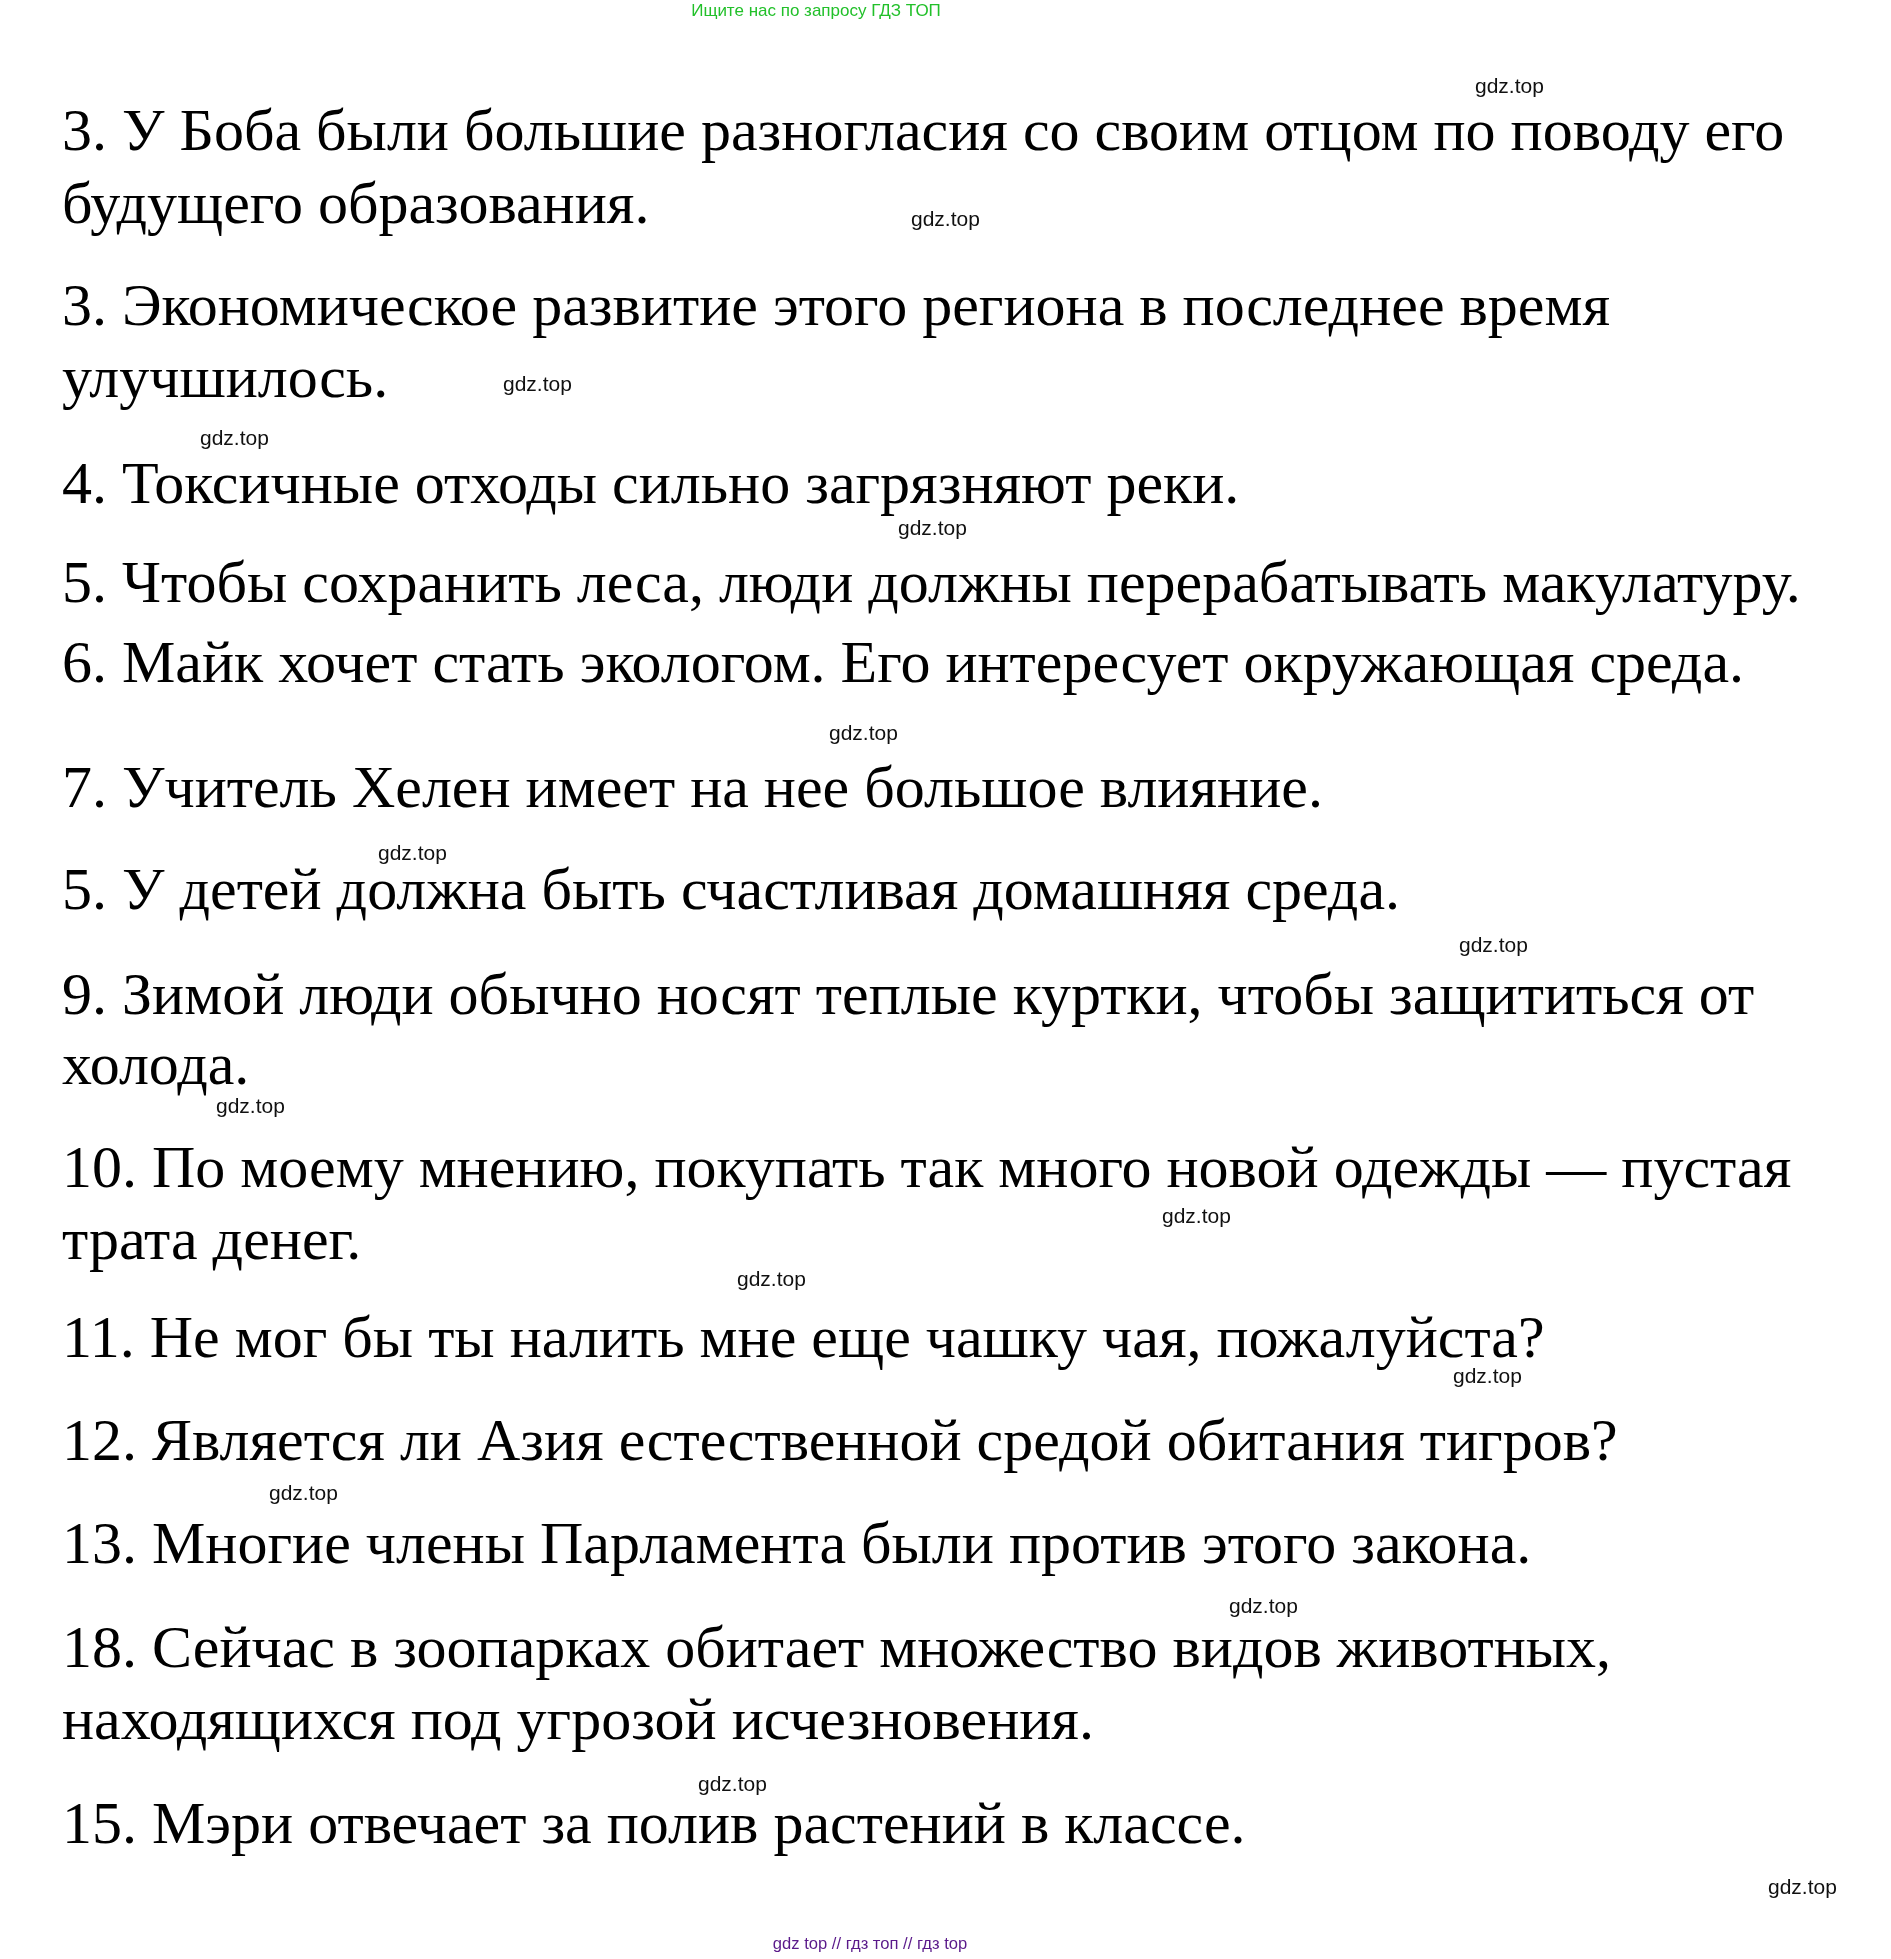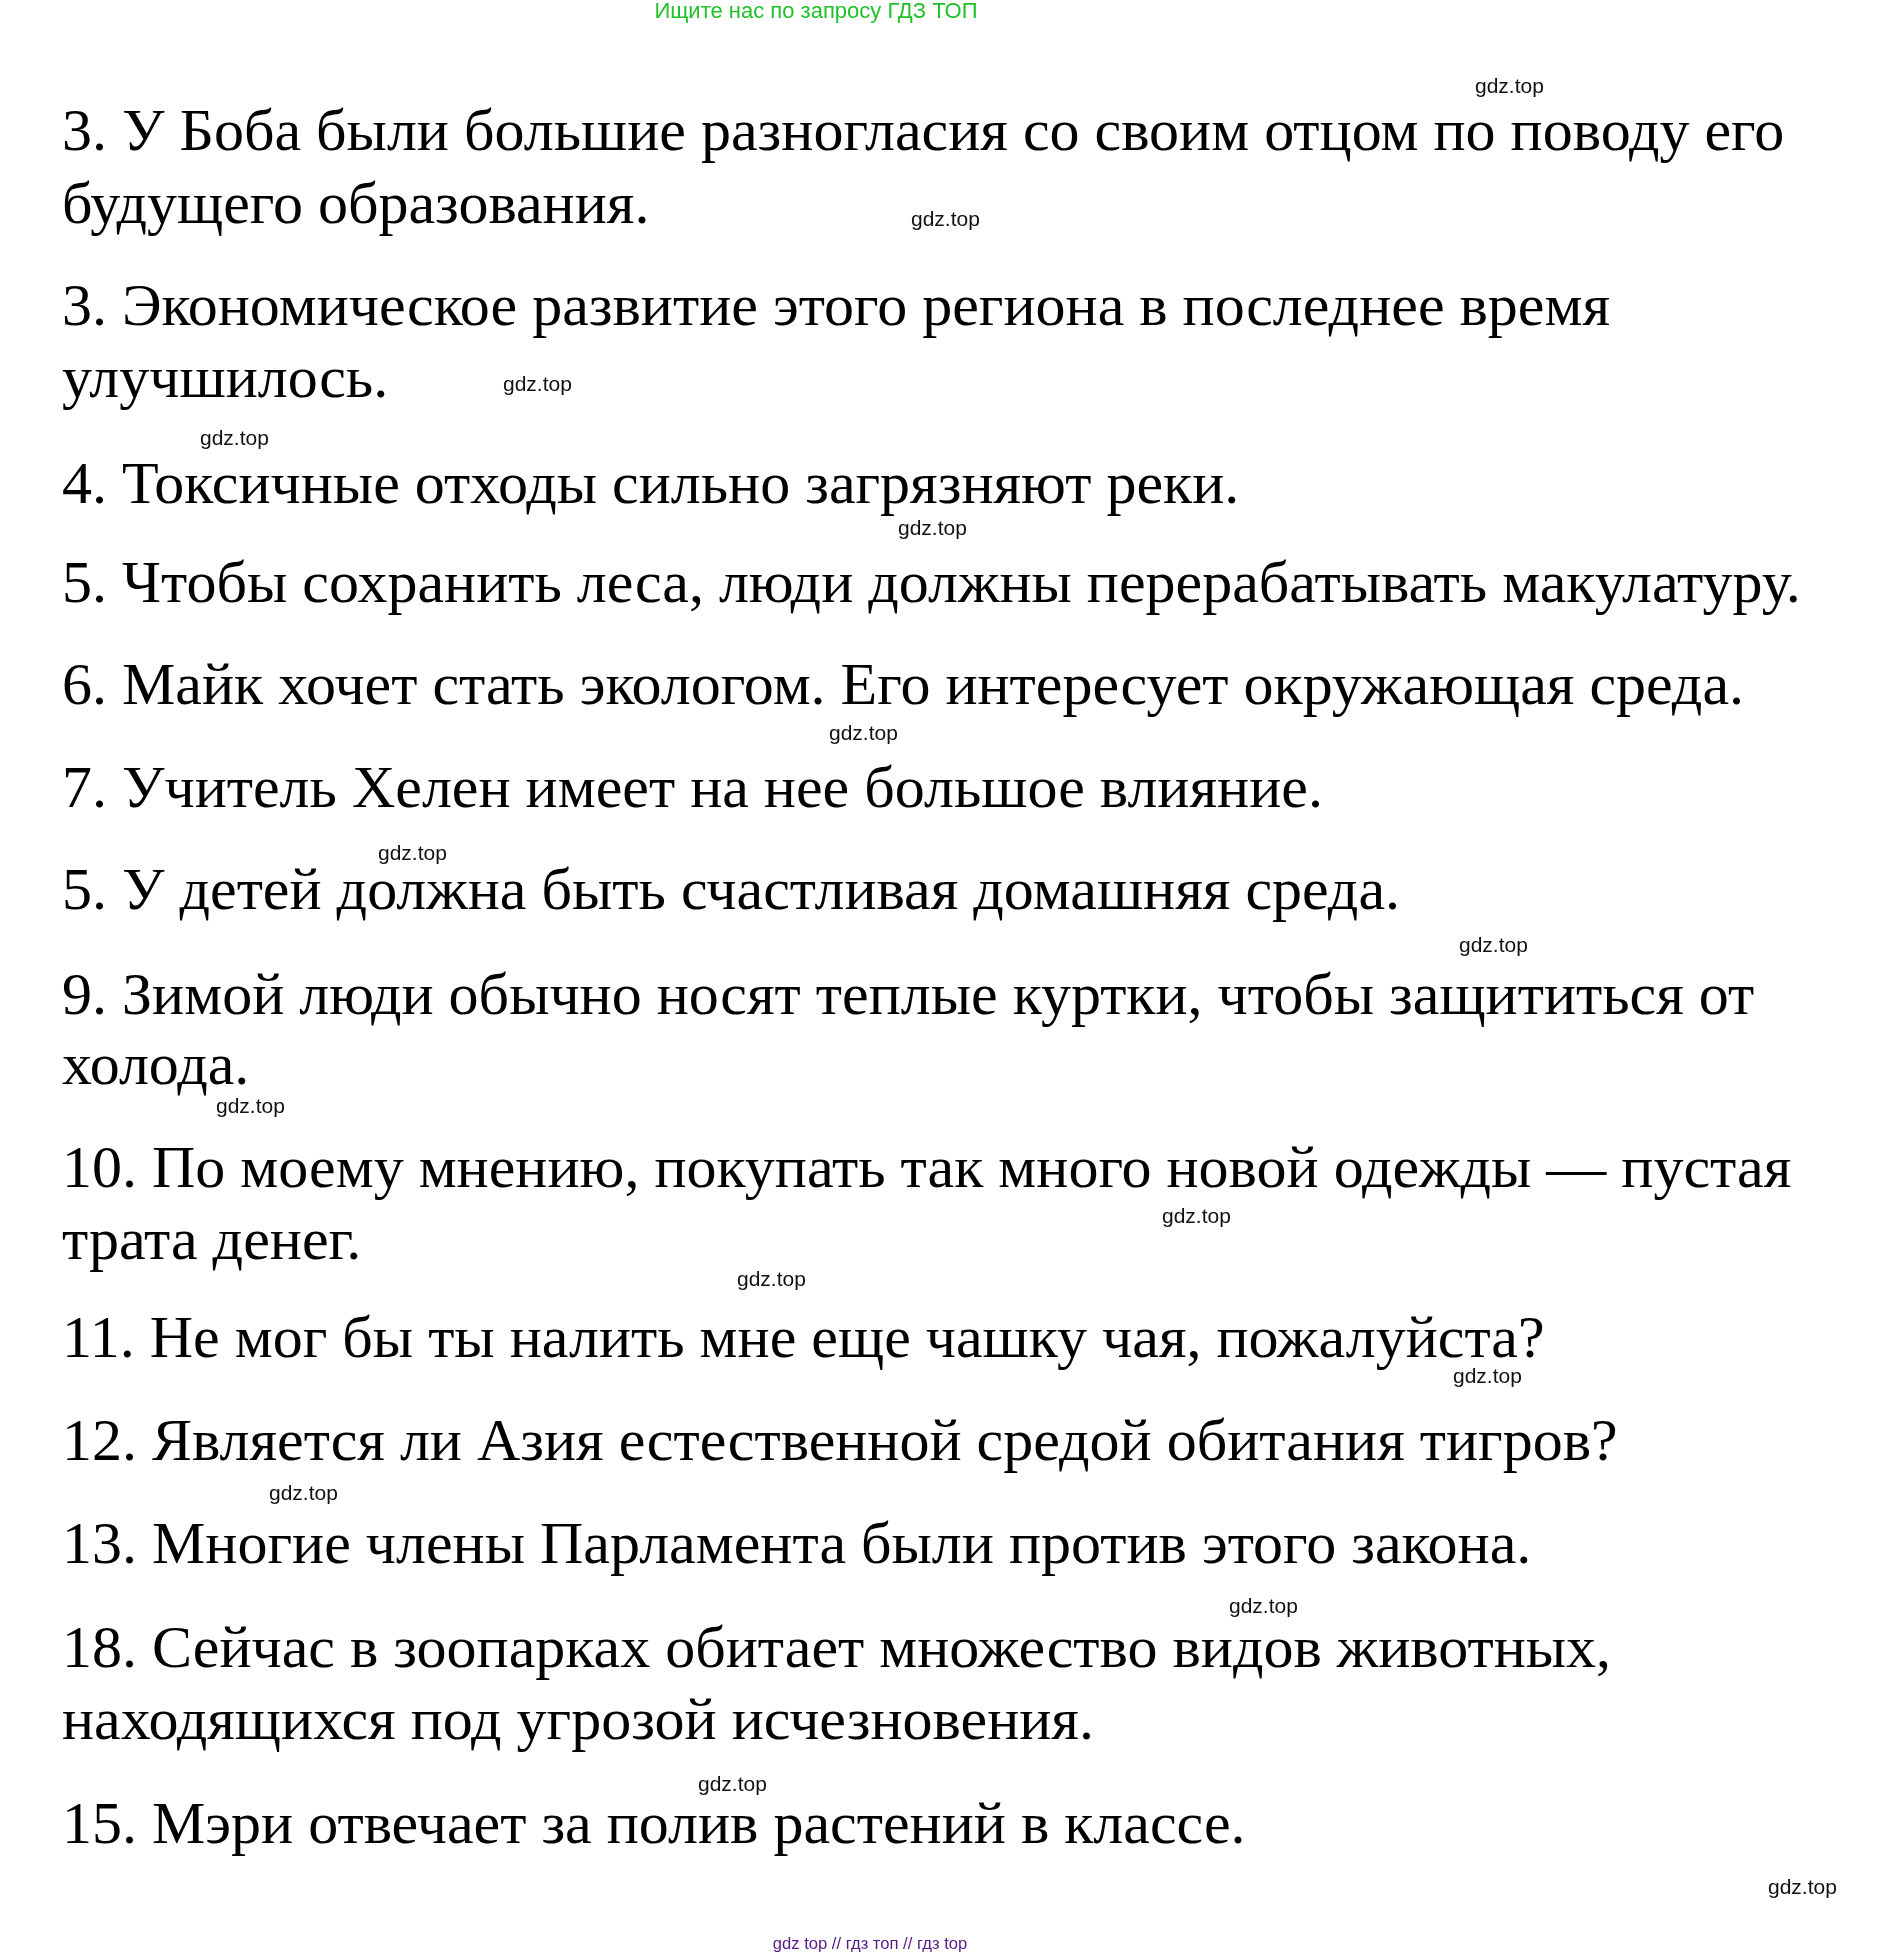--- a/index.html
+++ b/index.html
@@ -1,19 +1,19 @@
 <!DOCTYPE html>
 <html><head>
 <meta charset="utf-8">
 <style>
   html, body { margin: 0; padding: 0; background: #ffffff; }
   body { width: 1892px; height: 1959px; position: relative; overflow: hidden; }
   .header-note {
     position: absolute; left: 0; width: 1632px; top: 0; text-align: center;
-    font-family: "Liberation Sans", sans-serif; font-size: 22px; line-height: 21.5px;
+    font-family: "Liberation Sans", sans-serif; font-size: 17px; line-height: 21.5px;
     color: #22c02a;
   }
   .line {
     position: absolute; left: 62px; white-space: nowrap;
     font-family: "Liberation Serif", serif; font-size: 60px; line-height: 60px;
     color: #000000;
   }
   .wm {
     position: absolute; white-space: nowrap;
     font-family: "Liberation Sans", sans-serif; font-size: 21px; line-height: 29px;
@@ -34,21 +34,21 @@
   <div class="line" style="top:100px">3. У Боба были большие разногласия со своим отцом по поводу его</div>
   <div class="line" style="top:173px">будущего образования.</div>
 
   <div class="line" style="top:275px">3. Экономическое развитие этого региона в последнее время</div>
   <div class="line" style="top:347px">улучшилось.</div>
 
   <div class="line" style="top:453px">4. Токсичные отходы сильно загрязняют реки.</div>
 
   <div class="line" style="top:552px">5. Чтобы сохранить леса, люди должны перерабатывать макулатуру.</div>
 
-  <div class="line" style="top:654px">6. Майк хочет стать экологом. Его интересует окружающая среда.</div>
+  <div class="line" style="top:632px">6. Майк хочет стать экологом. Его интересует окружающая среда.</div>
 
   <div class="line" style="top:757px">7. Учитель Хелен имеет на нее большое влияние.</div>
 
   <div class="line" style="top:859px">5. У детей должна быть счастливая домашняя среда.</div>
 
   <div class="line" style="top:964px">9. Зимой люди обычно носят теплые куртки, чтобы защититься от</div>
   <div class="line" style="top:1034px">холода.</div>
 
   <div class="line" style="top:1137px">10. По моему мнению, покупать так много новой одежды — пустая</div>
   <div class="line" style="top:1209px">трата денег.</div>

